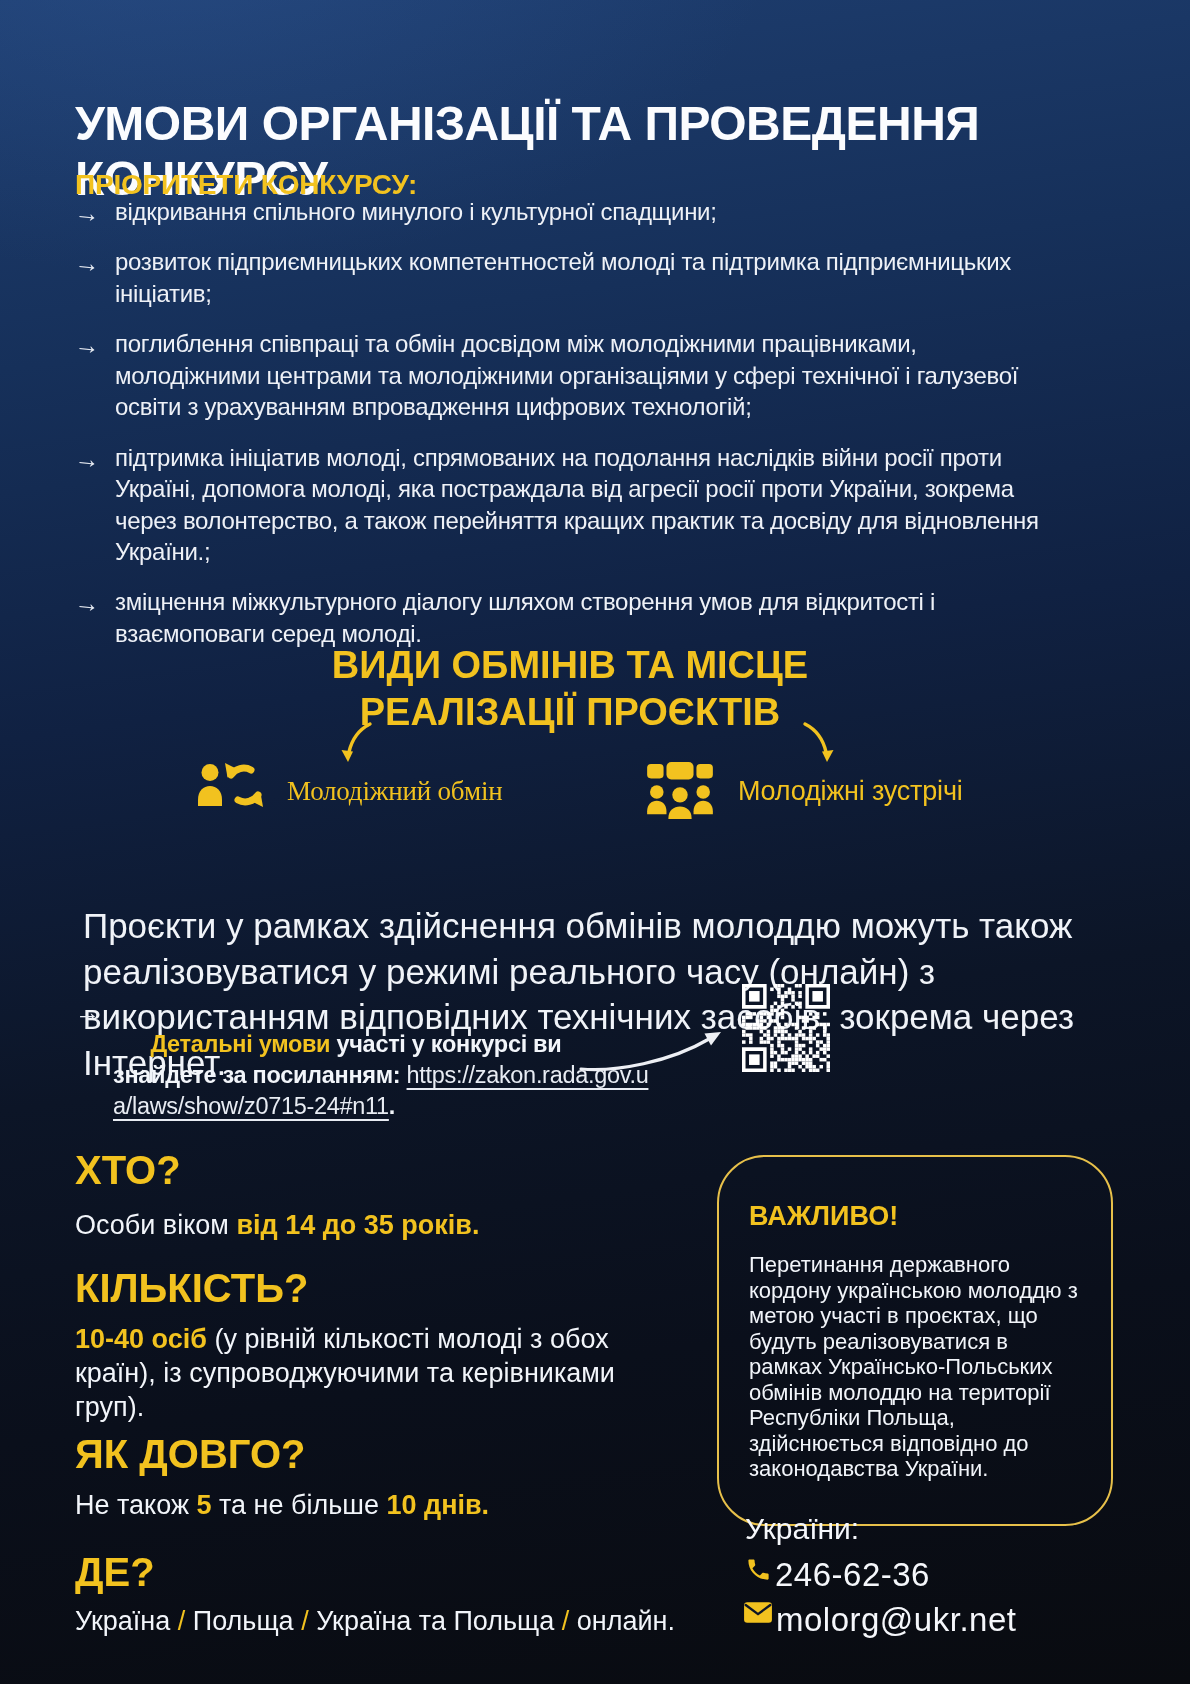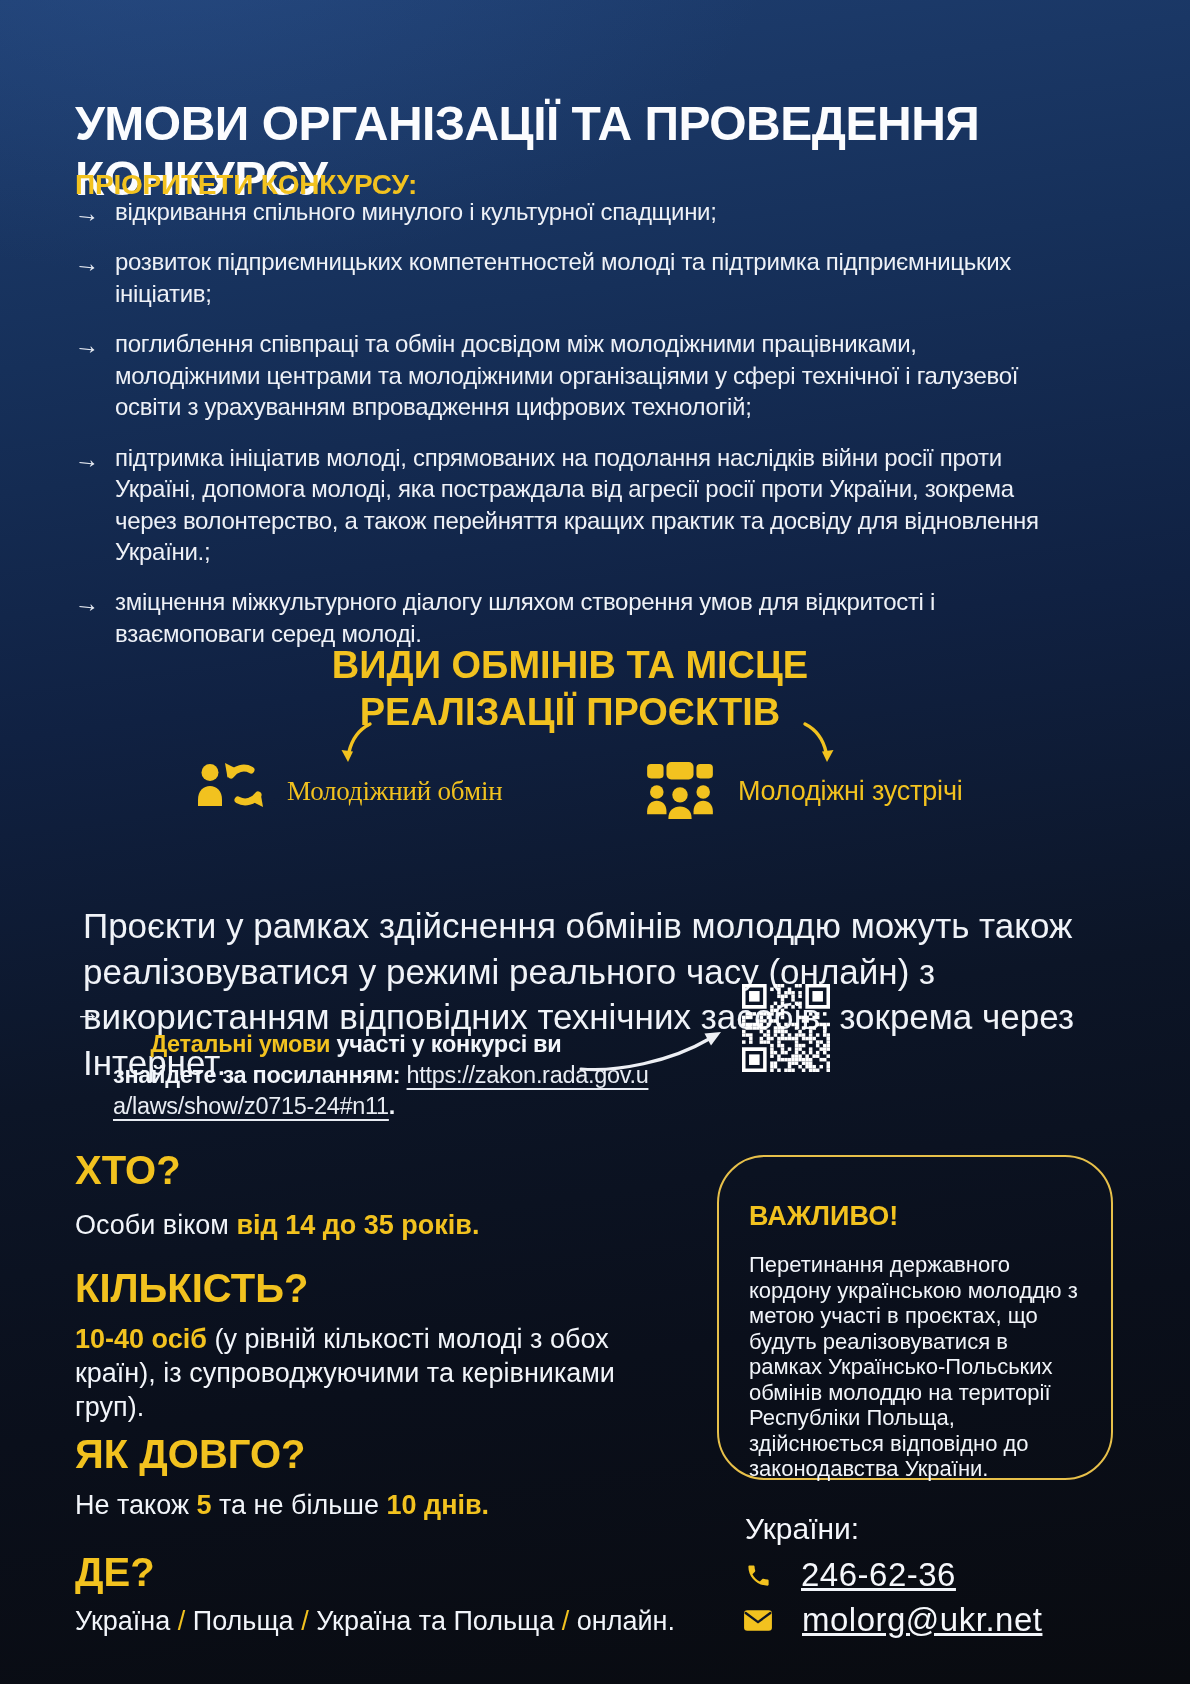--- a/index.html
+++ b/index.html
@@ -45,27 +45,27 @@
   .sec-t{font-size:27px;line-height:1.26;}
   .who-h{left:75px;top:1148px;}
   .who-t{left:75px;top:1208px;}
   .count-h{left:75px;top:1266px;}
   .count-t{left:75px;top:1322px;width:600px;}
   .dur-h{left:75px;top:1432px;}
   .dur-t{left:75px;top:1488px;}
   .where-h{left:75px;top:1550px;}
   .where-t{left:75px;top:1604px;width:700px;}
 
-  .imp-box{left:717px;top:1155px;width:396px;height:325px;box-sizing:border-box;
+  .imp-box{left:717px;top:1155px;width:396px;height:371px;box-sizing:border-box;
     border:2.5px solid #e7c04a;border-radius:48px;padding:44px 40px 0 30px;}
   .imp-h{font-size:27px;font-weight:700;margin:0 0 20px 0;}
   .imp-p{font-size:22px;line-height:1.16;margin:0;width:336px;color:#f2f5fa;}
 
   .contacts-h{left:745px;top:1512px;font-size:30px;color:#f5f7fb;}
-  .contact-row{display:flex;align-items:center;gap:29px;text-decoration:underline;}
+  .contact-row{display:flex;align-items:flex-start;gap:3px;}
   .contact-phone{left:745px;top:1556px;}
   .contact-email{left:743px;top:1601px;}
   .contact-text{font-size:33px;letter-spacing:0.5px;color:#f5f7fb;}
 
   .icon-svg{display:block;}
 </style>
 </head>
 <body>
 
 <div class="poster">

